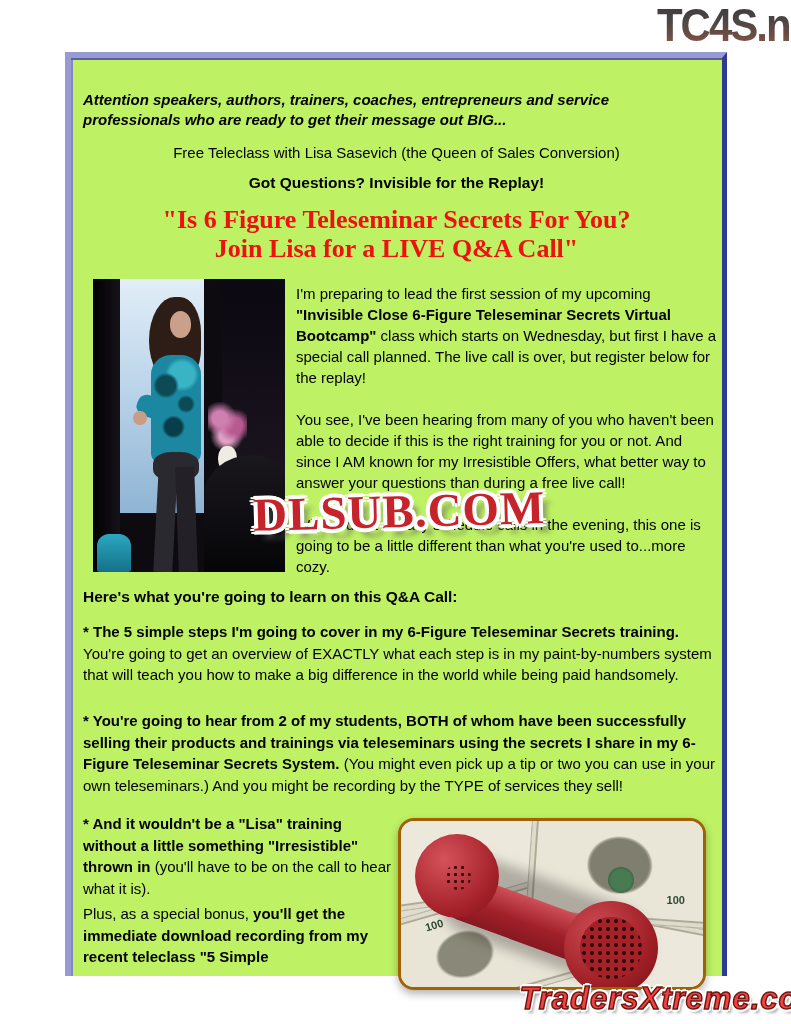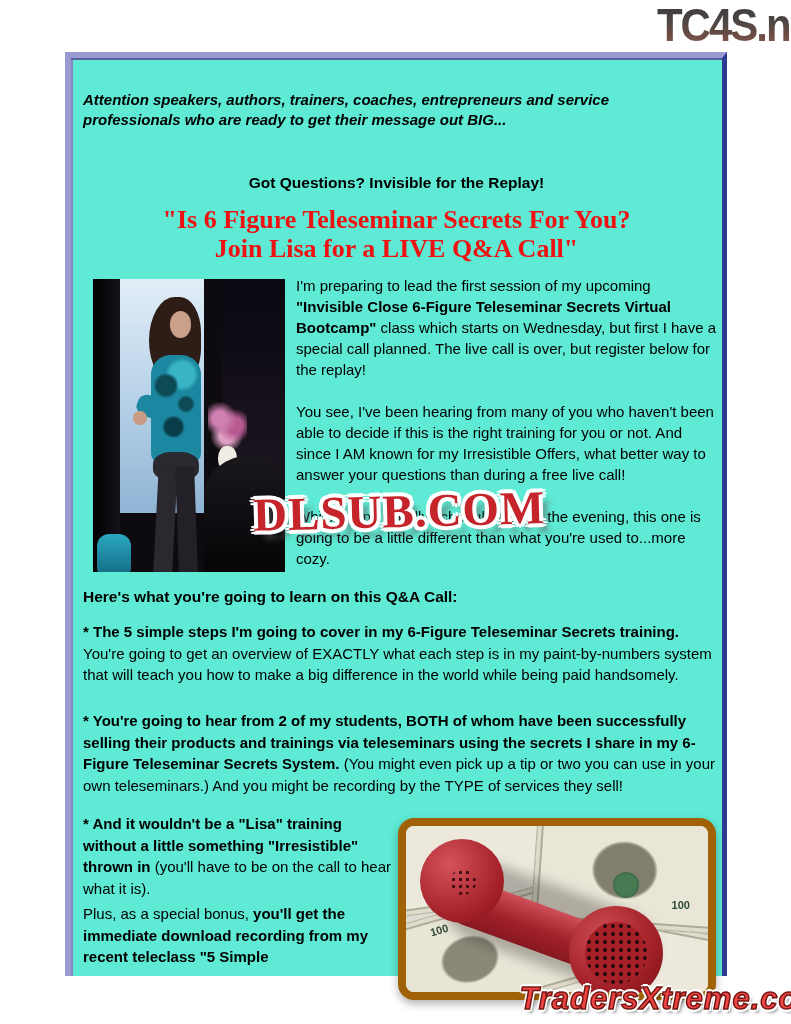--- a/index.html
+++ b/index.html
@@ -9,21 +9,21 @@
   
   .tc4s{position:absolute;top:2px;right:7px;z-index:5;
         font-family:"Liberation Sans",sans-serif;font-weight:bold;font-size:42px;letter-spacing:-2px;
         color:#5a4a44;
         background:linear-gradient(180deg,#38383a 0%,#4c4644 40%,#6e4d45 70%,#93655a 100%);
         -webkit-background-clip:text;background-clip:text;-webkit-text-fill-color:transparent;
         transform:scaleY(1.08);}
 
   
   .pagebox{position:absolute;left:65px;top:52px;width:662px;height:924px;box-sizing:border-box;
-           background:#5eead4;
+           background:#bef264;
            border-top:6px solid #989ad2;border-left:6px solid #989ad2;border-right:5px solid #2f3a93;
            box-shadow:inset 0 2px 0 #5c5f9e, inset 2px 0 0 #8487c0;}
   .pagebox p{margin:0;}
 
   .attention{position:absolute;left:12px;top:32px;width:624px;
              font-style:italic;font-weight:bold;font-size:15px;line-height:20px;}
   .subhead{position:absolute;left:0;top:86px;width:100%;text-align:center;font-size:15px;}
   .ctaline{position:absolute;left:0;top:116px;width:100%;text-align:center;font-weight:bold;font-size:15.5px;}
   .headline{position:absolute;left:0;top:147px;width:100%;margin:0;text-align:center;
             font-family:"Liberation Serif",serif;font-weight:bold;font-size:26px;line-height:29px;
@@ -53,33 +53,33 @@
                  radial-gradient(circle at 62% 18%,#38b4c4 13%,transparent 18%),#1b87a0;
       border-radius:40% 40% 25% 25% / 18% 18% 10% 10%;}
   .ph-arm{left:23%;top:40%;width:13%;height:7%;background:#1b87a0;border-radius:40%;transform:rotate(24deg);}
   .ph-hand{left:21%;top:45%;width:7%;height:5%;background:#c99c86;border-radius:50%;}
   .ph-hips{left:31%;top:59%;width:24%;height:10%;background:#2b2930;border-radius:40%;}
   .ph-leg1{left:33%;top:64%;width:10%;height:36%;background:#2b2930;transform:rotate(3deg);}
   .ph-leg2{left:44%;top:64%;width:10%;height:36%;background:#232127;transform:rotate(-2deg);}
 
   
   .introcol{position:absolute;left:225px;top:217px;width:423px;font-size:15px;line-height:21px;}
-  .introcol p{margin:0 0 21px 0;}
+  .introcol p{margin:8px 0 21px 0;}
 
   
   .learnhead{position:absolute;left:12px;top:530px;font-weight:bold;font-size:15.5px;}
   .bullet,.bonus{font-size:15px;line-height:21.5px;}
   .b1{position:absolute;left:12px;top:563px;width:632px;}
   .b2{position:absolute;left:12px;top:652px;width:632px;}
   .b3{position:absolute;left:12px;top:755px;width:314px;}
   .bonus{position:absolute;left:12px;top:845px;width:314px;}
 
   
   .phoneimg{position:absolute;left:327px;top:760px;width:302px;height:166px;border-radius:16px;
-            background:#dfddd2;overflow:hidden;border:8px solid #a16207;
+            background:#dfddd2;overflow:hidden;border:3px solid #a16207;
             box-shadow:0 4px 9px rgba(0,0,0,.3);}
   .phoneimg div{position:absolute;}
   .bill{background:#ece9dc;border:1px solid #b3b0a0;
         box-shadow:inset 0 0 0 4px #dedbcb, inset 0 0 0 6px #aeab99;}
   .bill1{left:-6%;top:-12%;width:68%;height:58%;transform:rotate(-8deg);}
   .bill2{right:-5%;top:-8%;width:62%;height:68%;transform:rotate(4deg);
          background:#e9e6d8 radial-gradient(ellipse 26% 38% at 48% 50%,#807e6e 60%,#a5a292 64%,transparent 68%);}
   .bill3{left:-9%;bottom:-10%;width:66%;height:62%;transform:rotate(-16deg);
          background:#e8e5d7 radial-gradient(ellipse 22% 34% at 45% 50%,#8a8878 60%,transparent 68%);}
   .bill4{right:-3%;bottom:-14%;width:56%;height:56%;transform:rotate(11deg);}
@@ -121,20 +121,21 @@
 <body>
 
 <div class="canvas">
 
   <div class="tc4s">TC4S.net</div>
 
   <div class="pagebox">
 
     <p class="attention">Attention speakers, authors, trainers, coaches, entrepreneurs and service professionals who are ready to get their message out BIG...</p>
 
+    <p class="subhead">Free Teleclass with Lisa Sasevich (the Queen of Sales Conversion)</p>
 
     <p class="ctaline">Got Questions? Invisible for the Replay!</p>
 
     <h1 class="headline"><span>"Is 6 Figure Teleseminar Secrets For You?</span><br><span>Join Lisa for a LIVE Q&amp;A Call"</span></h1>
 
     <div class="photo">
       <div class="ph-banner"></div>
       <div class="ph-left"></div>
       <div class="ph-right"></div>
       <div class="ph-flowers"></div>

